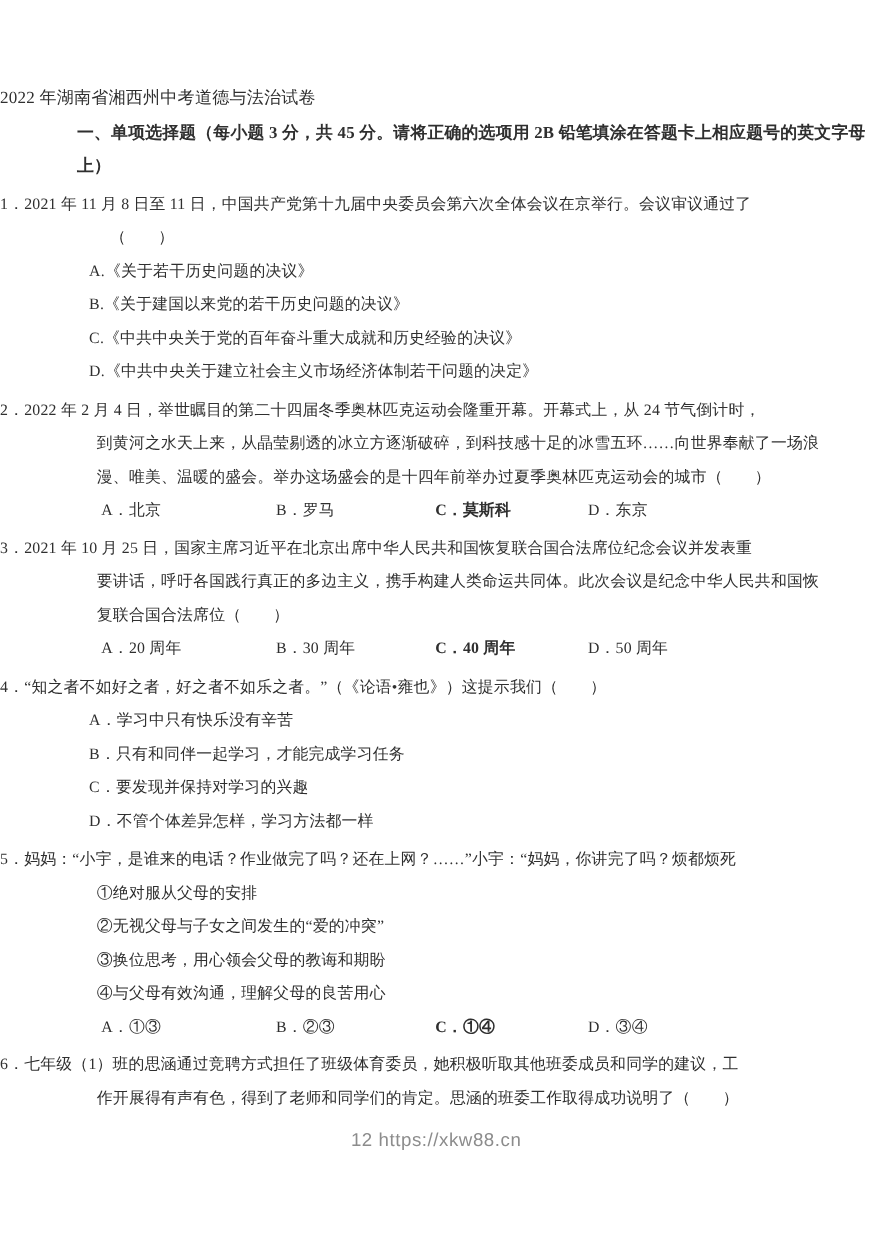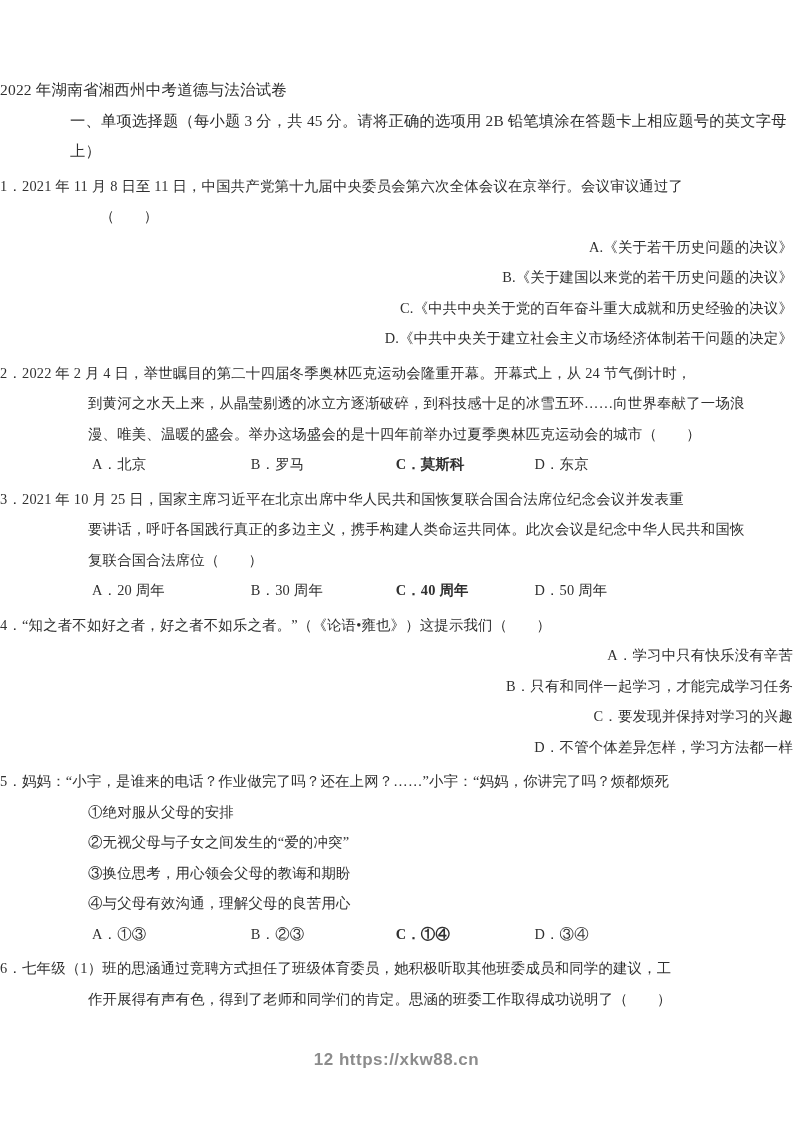--- a/index.html
+++ b/index.html
@@ -16,40 +16,39 @@
     padding-top: 75px;
     box-sizing: border-box;
   }
   .line {
     height: 30.5px; line-height: 30.5px;
     font-size: 14.4px;
     letter-spacing: 0.2px;
     white-space: nowrap;
   }
   .l-title  { text-align: left; font-weight: normal; font-size: 15.5px; }
-  .l-head   { padding-left: 70px; font-weight: normal; font-size: 15.3px; }
+  .l-head   { padding-left: 70px; font-weight: bold; font-size: 15.3px; }
   .question { margin-top: 4px; }
   .l-first  { }
   .l-cont   { padding-left: 88px; }
   .l-paren  { padding-left: 100px; }
-  .l-opt    { padding-left: 81px; text-align: right; }
+  .l-opt    { padding-left: 81px; }
   .l-sub    { padding-left: 88px; }
   .l-optrow { padding-left: 92px; }
   .oc  { display: inline-block; }
   .oc1 { width: 136px; }
   .oc2 { width: 141px; margin-left: 19px; }
   .oc3 { width: 135px; font-weight: bold; }
   .footer {
-    margin-top: 36px;
+    margin-top: 13px;
     text-align: center;
     font-family: "Liberation Sans", "DejaVu Sans", sans-serif;
     font-size: 17px;
     color: #8c8c8c;
     letter-spacing: 0.5px;
-    font-weight: bold;
   }
 </style>
 </head>
 <body>
 
 <div class="page">
 
   <div class="line l-title">2022 年湖南省湘西州中考道德与法治试卷</div>
 
   <div class="line l-head">一、单项选择题（每小题 3 分，共 45 分。请将正确的选项用 2B 铅笔填涂在答题卡上相应题号的英文字母</div>

